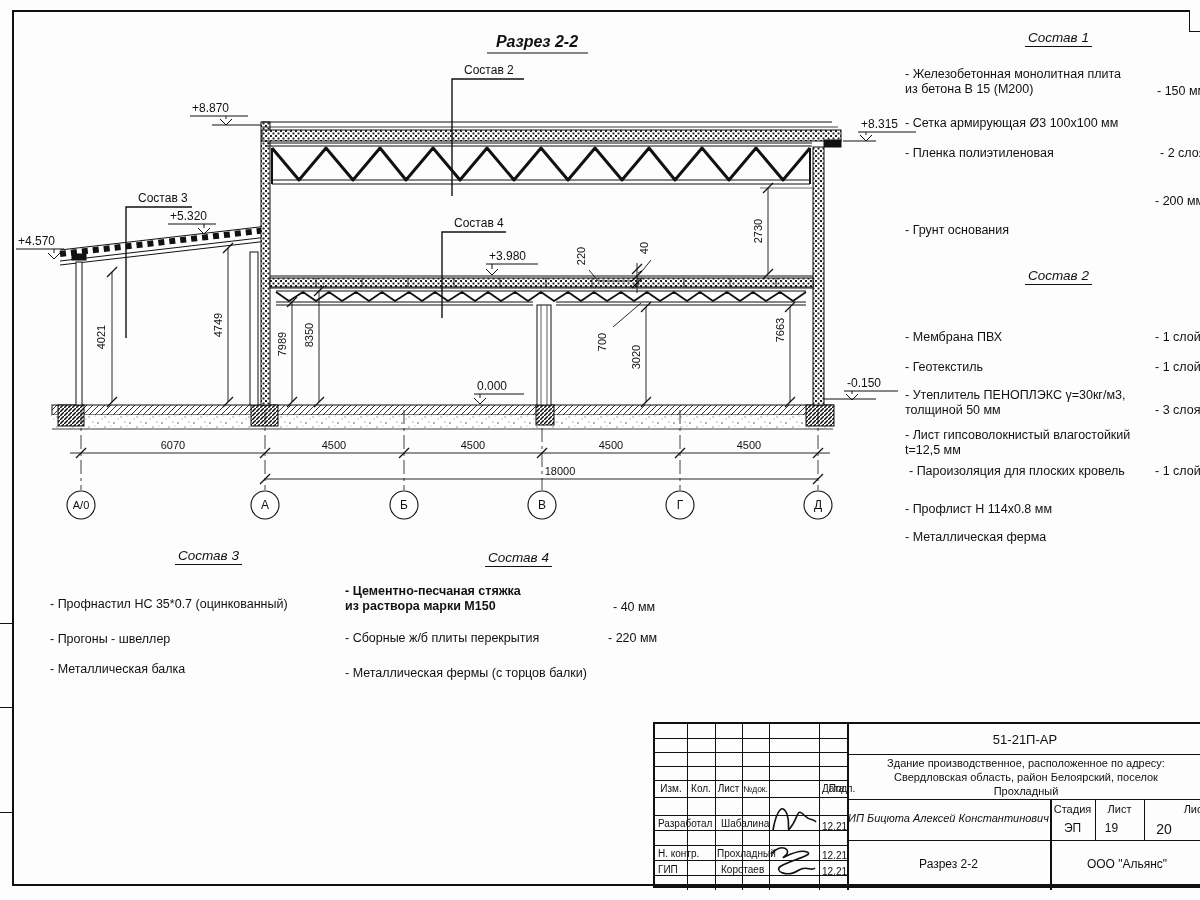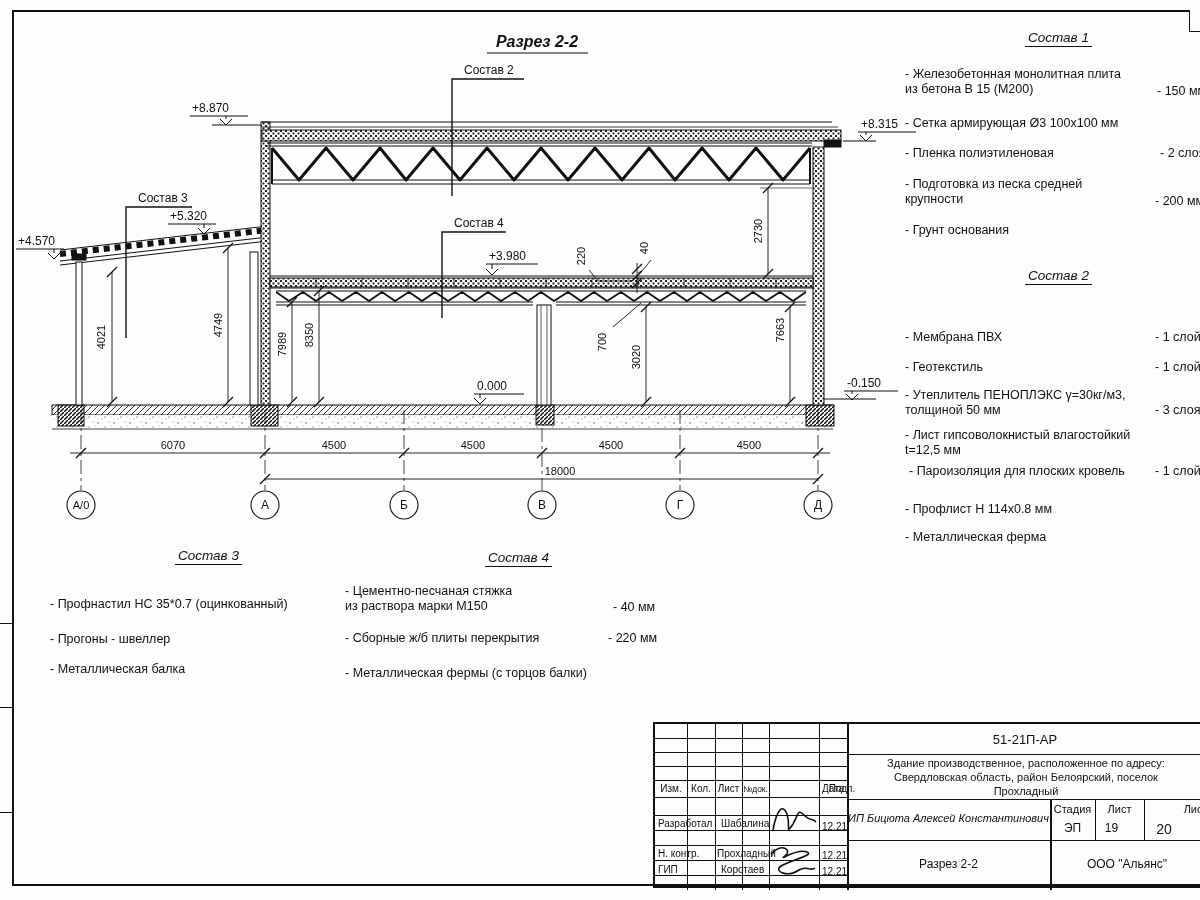--- a/index.html
+++ b/index.html
@@ -249,22 +249,20 @@
 </svg>
 
 <div class="sostav" style="left:905px;top:30px;width:300px;height:215px;">
   <div class="stitle" style="left:120px;top:0;">Состав 1</div>
   <div class="item-text" style="left:0;top:37px;">- Железобетонная  монолитная плита
 из бетона В 15 (М200)</div>
   <div class="item-val" style="left:252px;top:54px;">- 150 мм</div>
   <div class="item-text" style="left:0;top:86px;">- Сетка армирующая Ø3 100х100 мм</div>
   <div class="item-text" style="left:0;top:116px;">- Пленка полиэтиленовая</div>
   <div class="item-val" style="left:255px;top:116px;">- 2 слоя</div>
-  <div class="item-text" style="left:0;top:147px;">- Подготовка из песка средней
-крупности</div>
   <div class="item-val" style="left:250px;top:164px;">- 200 мм</div>
   <div class="item-text" style="left:0;top:193px;">- Грунт основания</div>
 </div>
 
 <div class="sostav" style="left:905px;top:268px;width:300px;height:285px;">
   <div class="stitle" style="left:120px;top:0;">Состав 2</div>
   <div class="item-text" style="left:0;top:62px;">- Мембрана ПВХ</div>
   <div class="item-val" style="left:250px;top:62px;">- 1 слой</div>
   <div class="item-text" style="left:0;top:92px;">- Геотекстиль</div>
   <div class="item-val" style="left:250px;top:92px;">- 1 слой</div>
@@ -281,21 +279,21 @@
 
 <div class="sostav" style="left:50px;top:548px;width:310px;height:135px;">
   <div class="stitle" style="left:125px;top:0;">Состав 3</div>
   <div class="item-text" style="left:0;top:49px;">- Профнастил НС 35*0.7 (оцинкованный)</div>
   <div class="item-text" style="left:0;top:84px;">- Прогоны - швеллер</div>
   <div class="item-text" style="left:0;top:114px;">- Металлическая балка</div>
 </div>
 
 <div class="sostav" style="left:345px;top:550px;width:340px;height:140px;">
   <div class="stitle" style="left:140px;top:0;">Состав 4</div>
-  <div class="item-text" style="left:0;top:34px;">- Цементно-песчаная стяжка
+  <div class="item-text" style="left:0;top:34px;font-weight:bold;">- Цементно-песчаная стяжка
 из раствора марки М150</div>
   <div class="item-val" style="left:268px;top:50px;">- 40 мм</div>
   <div class="item-text" style="left:0;top:81px;">- Сборные ж/б плиты перекрытия</div>
   <div class="item-val" style="left:263px;top:81px;">- 220 мм</div>
   <div class="item-text" style="left:0;top:116px;">- Металлическая фермы (с торцов балки)</div>
 </div>
 
 <div id="titleblock">
 
   <div class="vl" style="left:32px;top:0;height:166px;"></div>

